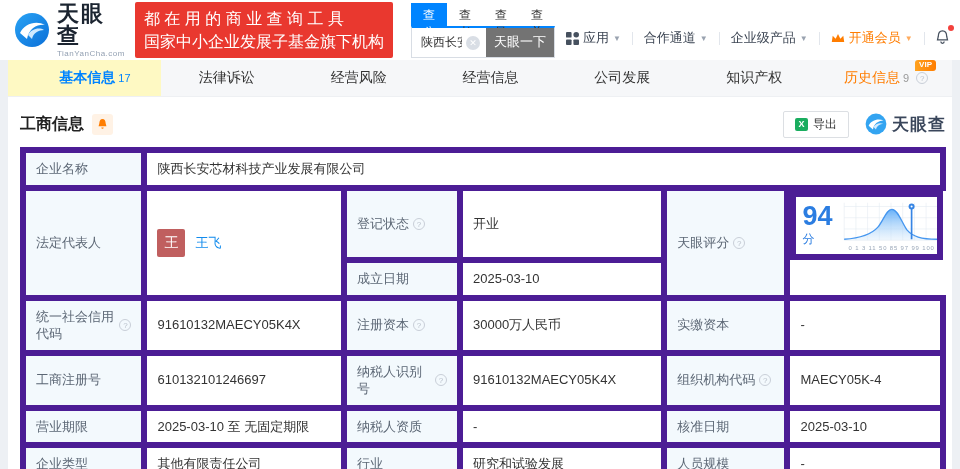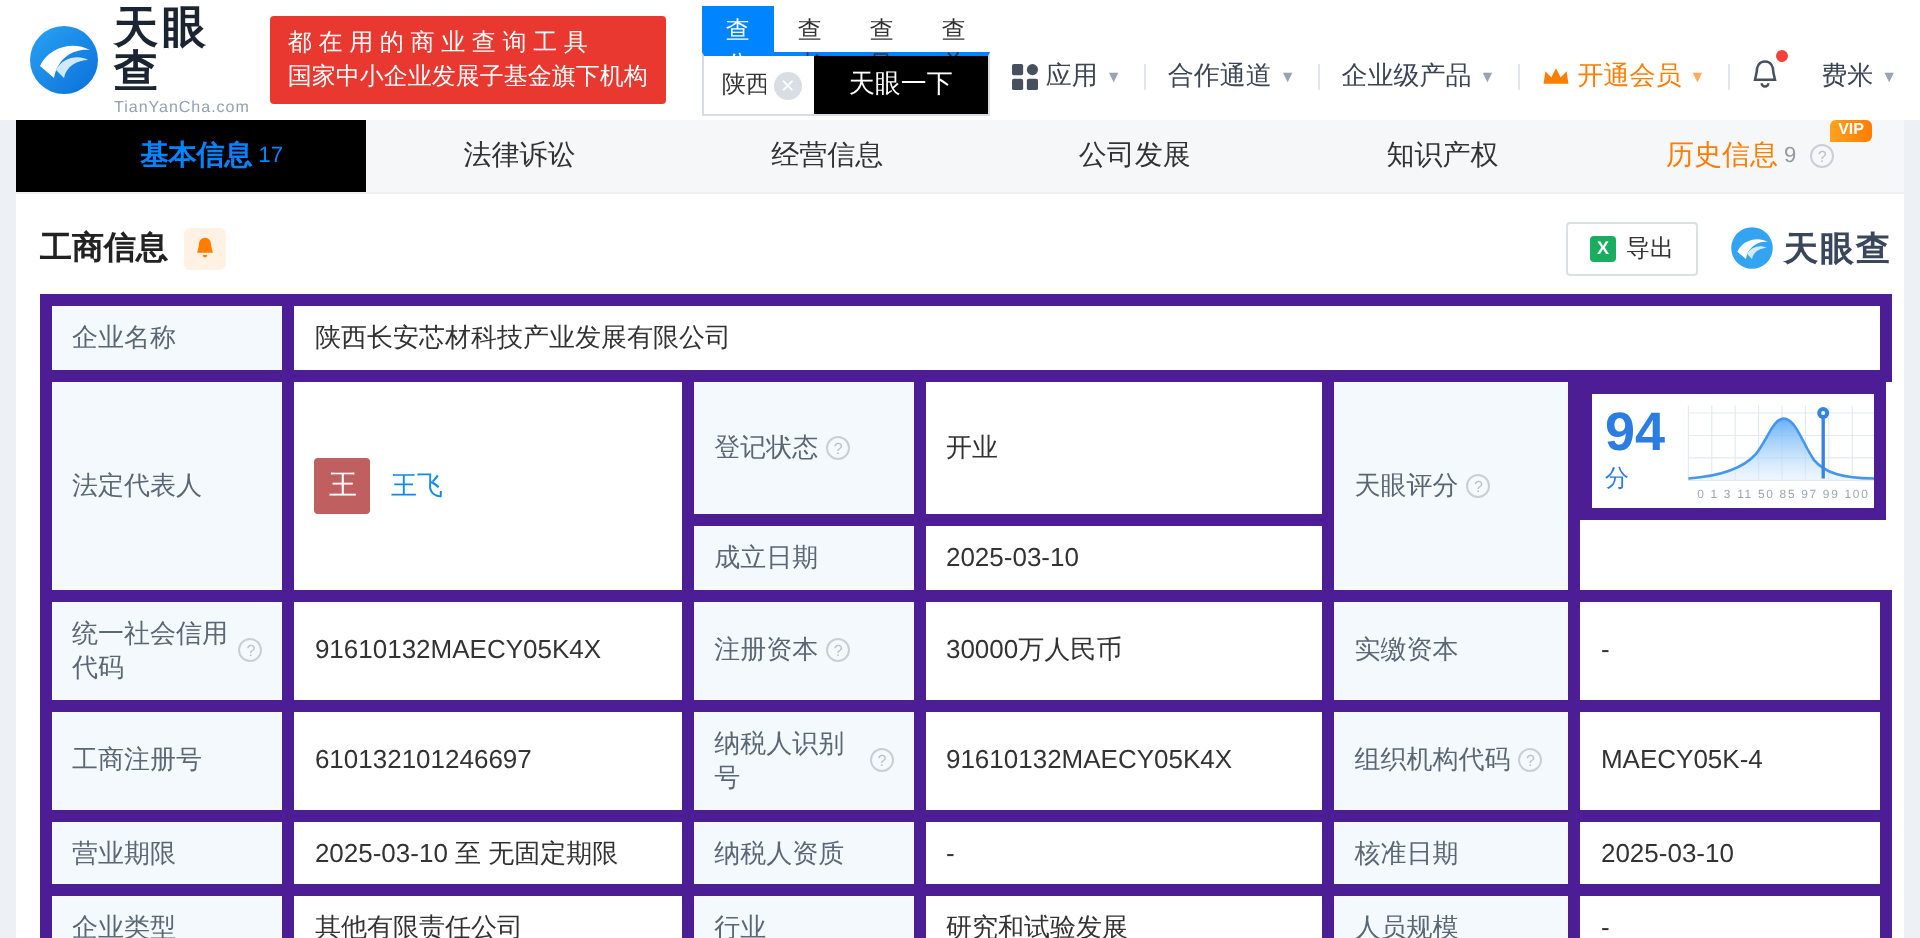--- a/index.html
+++ b/index.html
@@ -6,50 +6,50 @@
   html,body { width:960px; height:469px; overflow:hidden; background:#edf0f4;
     font-family:"Liberation Sans","DejaVu Sans",sans-serif; }
 
   
   .header { height:60px; background:#fff; display:flex; align-items:center; padding:0 14px; }
   .logo { display:flex; align-items:center; gap:7px; }
   .logo-swirl { width:36px; height:36px; flex:none; }
   .logo-texts { display:flex; flex-direction:column; line-height:1; }
   .logo-name { font-size:22px; font-weight:bold; color:#1b2430; letter-spacing:2px; }
   .logo-domain { font-size:8px; color:#93a0b2; margin-top:3px; letter-spacing:.5px; }
-  .slogan { margin-left:10px; background:#e9382f; color:#fff; font-size:12px;
+  .slogan { margin-left:10px; background:#e9382f; color:#fff; font-size:16px;
     padding:5px 9px; border-radius:2px; line-height:1.45; white-space:nowrap; }
   .search { margin-left:18px; width:310px; }
   .search-tabs { display:flex; height:23px; font-size:12px; }
   .search-tab { padding:4px 12px; color:#333; cursor:pointer; }
   .search-tab.active { background:#0084ff; color:#fff; }
   .search-row { display:flex; height:32px; border:1px solid #d8dde4; border-top:2px solid #0084ff; }
   .search-input-wrap { position:relative; flex:1; }
   .search-input { width:100%; height:100%; border:0; outline:none; padding:0 24px 0 9px;
     font-size:12px; color:#333; font-family:inherit; }
   .clear-icon { position:absolute; right:6px; top:8px; width:14px; height:14px; border-radius:50%;
     background:#d9dee5; color:#fff; font-size:9px; line-height:14px; text-align:center; cursor:pointer; }
-  .search-btn { width:87px; background:#000000; color:#fff; border:0; font-size:13px;
+  .search-btn { width:68px; background:#737373; color:#fff; border:0; font-size:13px;
     cursor:pointer; font-family:inherit; flex:none; }
   .nav { margin-left:auto; display:flex; align-items:center; font-size:13px; color:#3c4553;margin-top:16px; }
   .nav-item { display:flex; align-items:center; gap:4px; padding:0 11px; cursor:pointer; white-space:nowrap; }
   .nav-sep { width:1px; height:13px; background:#e2e6ec; }
   .caret { font-size:8px; color:#9aa3b0; }
   .nav-vip { color:#ff7d00; font-weight:normal; }
   .bell-wrap { position:relative; padding:0 10px; cursor:pointer; }
   .nav-dot { position:absolute; top:-4px; right:6px; width:6px; height:6px; border-radius:50%; background:#f3413c; }
 
   
   .page { padding:0 8px; }
   .card { background:#fff; min-height:401px; }
 
   .tabbar { display:flex; background:#f6f7f9; height:37px; border-bottom:1px solid #eef0f3; }
   .tab { flex:1; display:flex; align-items:center; justify-content:center; gap:3px;
     font-size:14px; color:#333; cursor:pointer; position:relative; }
-  .tab.active { background:#000000; color:#0084ff; font-weight:bold;padding-left:21px; }
+  .tab.active { background:#fef9c3; color:#0084ff; font-weight:bold;padding-left:21px; }
   .tab .count { font-size:11px; font-weight:normal; }
   .tab.active .count { color:#0084ff; }
   .tab-history { color:#ff7d00; }
   .tab-history .count { color:#999; }
   .vip-badge { position:absolute; top:0; right:16px; background:linear-gradient(90deg,#ffa21f,#ff7d00);
     color:#fff; font-size:8px; font-weight:bold; padding:1px 4px; border-radius:3px 3px 3px 0; line-height:1.1;text-align:center; }
   .help { display:inline-block; width:12px; height:12px; border:1px solid #c9cfd8; border-radius:50%;
     color:#b9c0ca; font-size:8px; line-height:11px; text-align:center; vertical-align:1px;
     margin-left:4px; cursor:pointer; flex:none; }
 
@@ -174,20 +174,23 @@
 <div class="page">
 <div class="card">
 
   <div class="tabbar">
     <div class="tab active">
       <span>基本信息</span>
       <span class="count">17</span>
     </div>
     <div class="tab">
       <span>法律诉讼</span>
+    </div>
+    <div class="tab">
+      <span>经营风险</span>
     </div>
     <div class="tab">
       <span>经营信息</span>
     </div>
     <div class="tab">
       <span>公司发展</span>
     </div>
     <div class="tab">
       <span>知识产权</span>
     </div>

